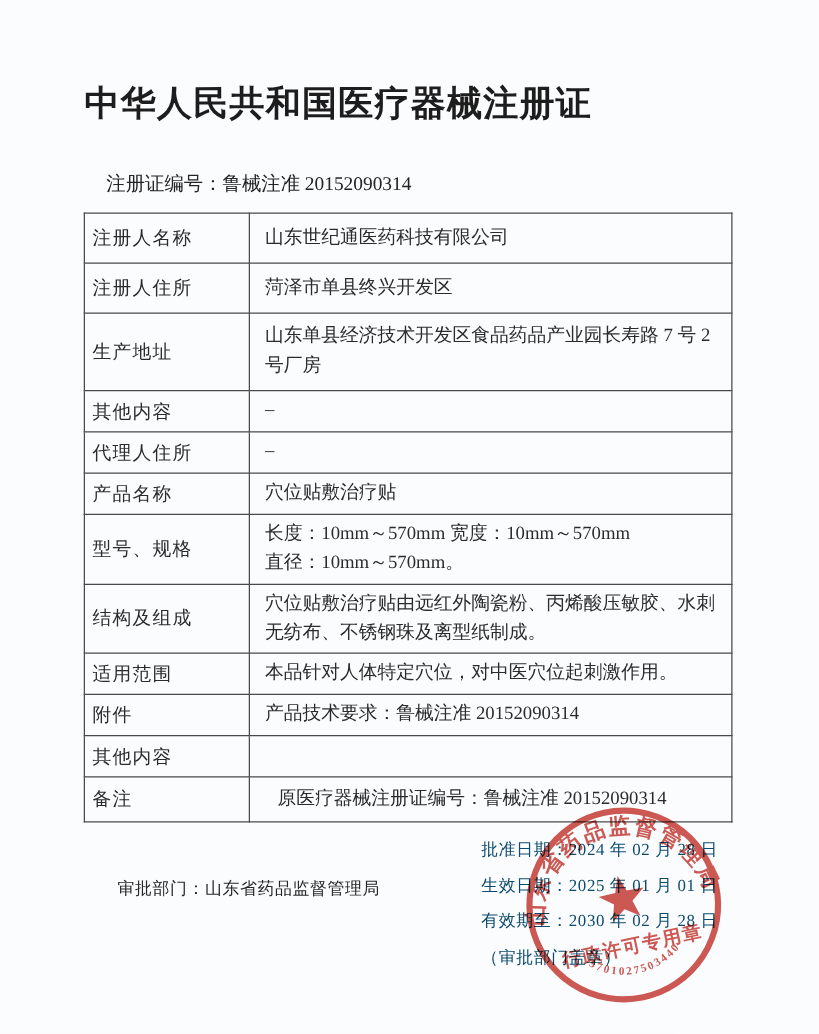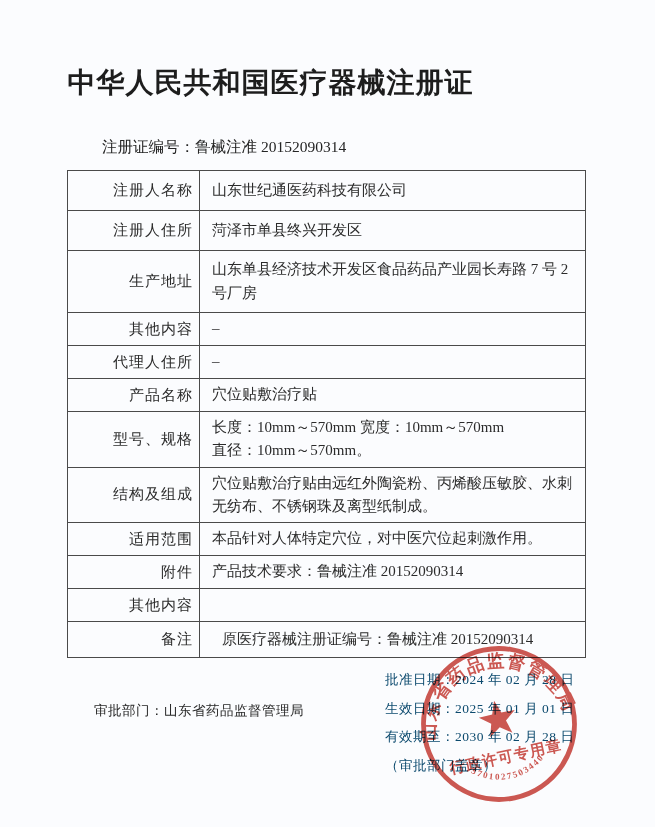--- a/index.html
+++ b/index.html
@@ -11,34 +11,34 @@
     overflow: hidden;
   }
   .page { position: relative; width: 541px; height: 827px; background: #fbfcfe; }
 
   .doc-title {
     position: absolute; top: 64px; left: 0; width: 100%;
     text-align: center; font-size: 28px; font-weight: 700;
     letter-spacing: 1px; color: #1d1d1d;
   }
   .reg-line {
-    position: absolute; top: 137px; left: 102px;
+    position: absolute; top: 137px; left: 85px;
     font-size: 15.5px; color: #242424;
   }
 
   table.cert {
     position: absolute; top: 170px; left: 67px;
     width: 519px; border-collapse: collapse; table-layout: fixed;
   }
   table.cert td {
     border: 1.6px solid #4a4a4a;
     font-size: 15px; color: #2b2b2b;
     vertical-align: middle;
   }
-  td.lbl { width: 132px; text-align: right; padding: 4px 6px; letter-spacing: 1px; }
+  td.lbl { width: 132px; text-align: left; padding: 4px 6px; letter-spacing: 1px; }
   td.val { padding: 4px 12px; line-height: 1.55; white-space: pre-line; }
   tr.h40 td { height: 40px; }
   tr.h62 td { height: 62px; }
   tr.h33 td { height: 33px; }
   tr.h50 td { height: 50px; }
   tr.h36 td { height: 36px; }
   td.val.indent { padding-left: 22px; }
 
   .footer-left {
     position: absolute; top: 670px; left: 94px;

